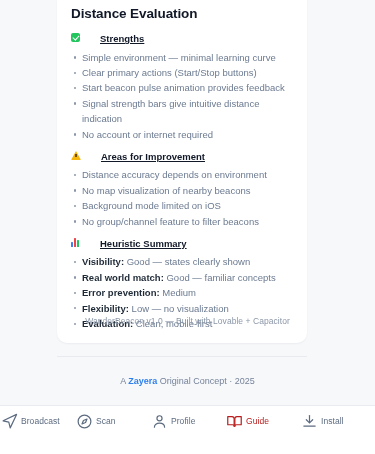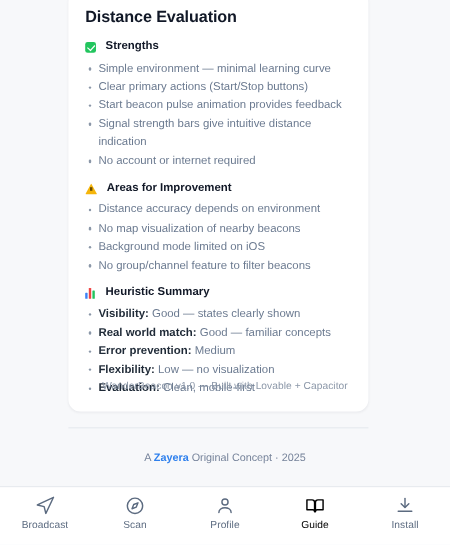--- a/index.html
+++ b/index.html
@@ -46,27 +46,28 @@
     letter-spacing: -0.1px;
     margin-bottom: 11px;
     line-height: 1.2;
   }
 
   .section { margin-bottom: 9px; }
   .section:last-child { margin-bottom: 0; }
 
   .section-head {
     display: flex;
-    align-items: center;
-    gap: 8px;
+    align-items: flex-start;
+    gap: 20px;
     font-size: 9.5px;
     font-weight: bold;
     color: #111827;
     margin-bottom: 4px;
     line-height: 1.3;
+    text-decoration: underline;
   }
 
   
   .glyph {
     width: 9px; height: 9px;
     display: inline-block;
     position: relative;
     flex: none;
   }
   .glyph-check {
@@ -166,27 +167,26 @@
     height: 49px;
     background: #ffffff;
     border-top: 1px solid #e8ebef;
     display: flex;
     align-items: flex-start;
     padding-top: 6px;
   }
   .tab {
     flex: 1 1 0;
     display: flex;
-    flex-direction: column;
     align-items: center;
     gap: 3px;
     color: #5c6b80;
     cursor: pointer;
   }
-  .tab.active { color: #000000; text-align: center; }
+  .tab.active { color: #b91c1c; text-align: center; }
   .tab .tab-icon {
     width: 18px; height: 18px;
     display: flex; align-items: center; justify-content: center;
   }
   .tab .tab-icon svg { width: 17px; height: 17px; display: block; }
   .tab .tab-label {
     font-size: 8.5px;
     line-height: 1;
     letter-spacing: 0.05px;
   }

